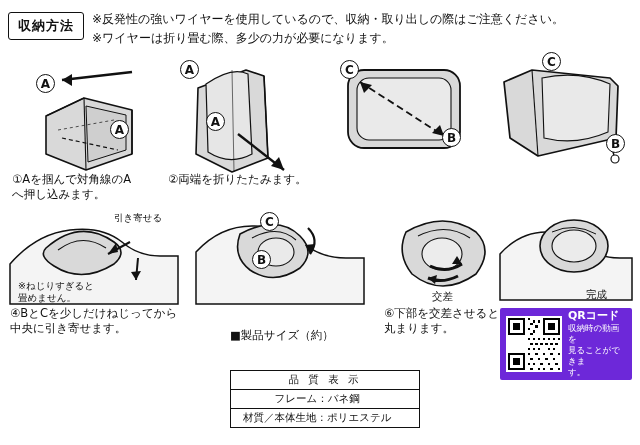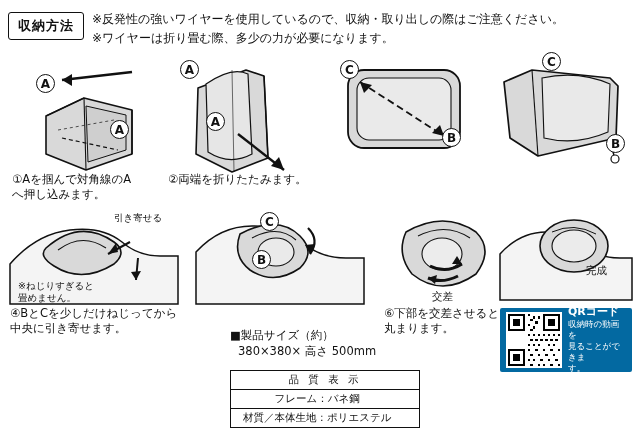--- a/index.html
+++ b/index.html
@@ -45,22 +45,22 @@
     position:absolute;left:230px;top:370px;width:190px;
     border-collapse:collapse;font-size:10.5px;
   }
   .spec-table td,.spec-table th{
     border:1px solid #111;padding:2px 12px;text-align:left;font-weight:normal;
   }
   .spec-table th{text-align:center;letter-spacing:3px;font-weight:normal;}
 
   
   .qrbox{
-    position:absolute;left:500px;top:308px;width:132px;height:64px;
-    background:#0369a1;color:#fff;border-radius:2px;
+    position:absolute;left:500px;top:308px;width:132px;height:72px;
+    background:#6d28d9;color:#fff;border-radius:2px;
     display:flex;align-items:center;padding:6px;box-sizing:border-box;
   }
   .qrimg{width:56px;height:56px;background:#fff;padding:2px;box-sizing:border-box;}
   .qrtxt{margin-left:6px;font-size:8.5px;line-height:11px;}
   .qrtxt .qt{font-size:11px;font-weight:bold;display:block;margin-bottom:2px;}
 </style>
 </head>
 <body>
 
 <div class="page">
@@ -182,26 +182,25 @@
   <div class="caption" style="position:absolute;left:384px;top:306px;width:200px;">⑥下部を交差させるとさらに
 丸まります。</div>
 
   <div class="panel" style="left:500px;top:214px;width:132px;height:86px;">
     <svg width="132" height="86" viewBox="0 0 132 86">
       <path d="M0 40 Q20 18 46 18 Q72 18 86 32 Q98 44 120 44 L132 44 L132 86 L0 86 Z" fill="#f4f4f4" stroke="#111" stroke-width="1.5"></path>
       <ellipse cx="74" cy="32" rx="34" ry="26" fill="#d9d9d9" stroke="#111" stroke-width="1.6"></ellipse>
       <ellipse cx="74" cy="32" rx="22" ry="16" fill="#ebebeb" stroke="#111" stroke-width="1.1"></ellipse>
       <path d="M52 18 Q74 8 96 20" stroke="#111" stroke-width="1" fill="none"></path>
     </svg>
-    <div class="smalltxt" style="left:86px;top:50px;font-size:10.5px;">完成</div>
+    <div class="smalltxt" style="left:86px;top:74px;font-size:10.5px;">完成</div>
   </div>
 
   <div class="prod">
     <div>■製品サイズ（約）</div>
-    <div style="margin-left:8px;">380×380× 高さ 500mm</div>
   </div>
 
   <table class="spec-table">
     <tbody>
         <tr>
           <th colspan="1">品 質 表 示</th>
         </tr>
     <tr>
           <td>　　　フレーム：バネ鋼</td>
         </tr>

